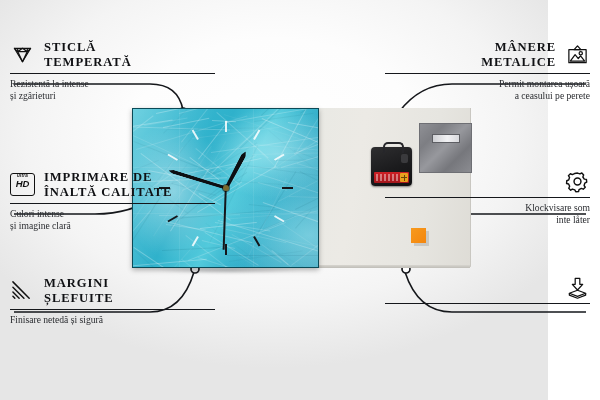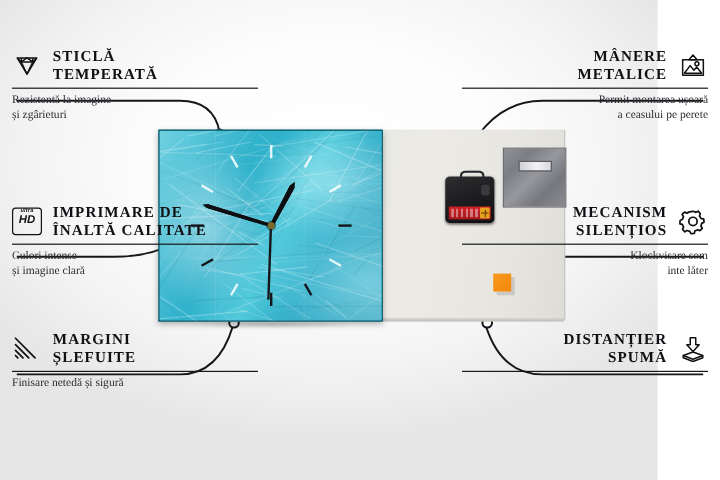--- a/index.html
+++ b/index.html
@@ -393,21 +393,21 @@
           <path d="M8 9 L13 5.5 L18 9"></path>
         </g>
       </svg>
       <div class="ttl">
         <span>STICLĂ</span><br>
         <span>TEMPERATĂ</span>
       </div>
     </div>
     <div class="rule"></div>
     <div class="sub">
-      <span>Rezistentă la imagine</span><br>
+      <span>Rezistentă la intense</span><br>
       <span>și zgârieturi</span>
     </div>
   </div>
 
   <div class="feat f-print">
     <div class="head">
       <div class="hd-box ico">
         <span class="u">ultra</span>
         <span class="h">HD</span>
       </div>
@@ -467,45 +467,37 @@
   </div>
 
   <div class="feat right f-mech">
     <div class="head">
       <svg class="ico" viewBox="0 0 26 24">
         <g fill="none" stroke="#111" stroke-width="1.5" stroke-linejoin="round">
           <path d="M13 3.2 l2.6 .9 1.9-1.0 1.9 2.2 -.8 2 1.5 2.2 2.2 .3 .3 2.9 -2.0 1.0 -.7 2.5 1.2 1.8 -2.1 2.0 -2.0 -.8 -2.4 1.2 -.5 2.1 -2.9 .2 -1.0 -2.0 -2.5 -.8 -1.8 1.2 -2.0 -2.1 .9 -2.0 -1.1 -2.4 -2.1 -.5 .2 -2.9 2.1 -1.0 .8 -2.5 -1.2 -1.8 2.1 -2.0 2.0 .9 2.3 -1.1 Z"></path>
           <circle cx="13" cy="12" r="3.6"></circle>
         </g>
       </svg>
-      <div class="ttl">
-        <span>MECANISM</span><br>
-        <span>SILENȚIOS</span>
-      </div>
     </div>
     <div class="rule"></div>
     <div class="sub">
       <span>Klockvisare som</span><br>
       <span>inte låter</span>
     </div>
   </div>
 
   <div class="feat right f-foam">
     <div class="head">
       <svg class="ico" viewBox="0 0 26 24">
         <g fill="none" stroke="#111" stroke-width="1.3" stroke-linejoin="round">
           <path d="M10.6 2.5 h4.8 v6.2 h3.0 L13 14.6 L7.6 8.7 h3.0 Z"></path>
           <path d="M13 14.9 L21.5 18.0 L13 21.2 L4.5 18.0 Z"></path>
           <path d="M4.5 18.0 v2.0 L13 23.2 L21.5 20.0 v-2.0"></path>
         </g>
       </svg>
-      <div class="ttl">
-        <span>DISTANȚIER</span><br>
-        <span>SPUMĂ</span>
-      </div>
     </div>
     <div class="rule"></div>
     <div class="sub">
       <br>
     </div>
   </div>
 
 </div>
 
 </body></html>

